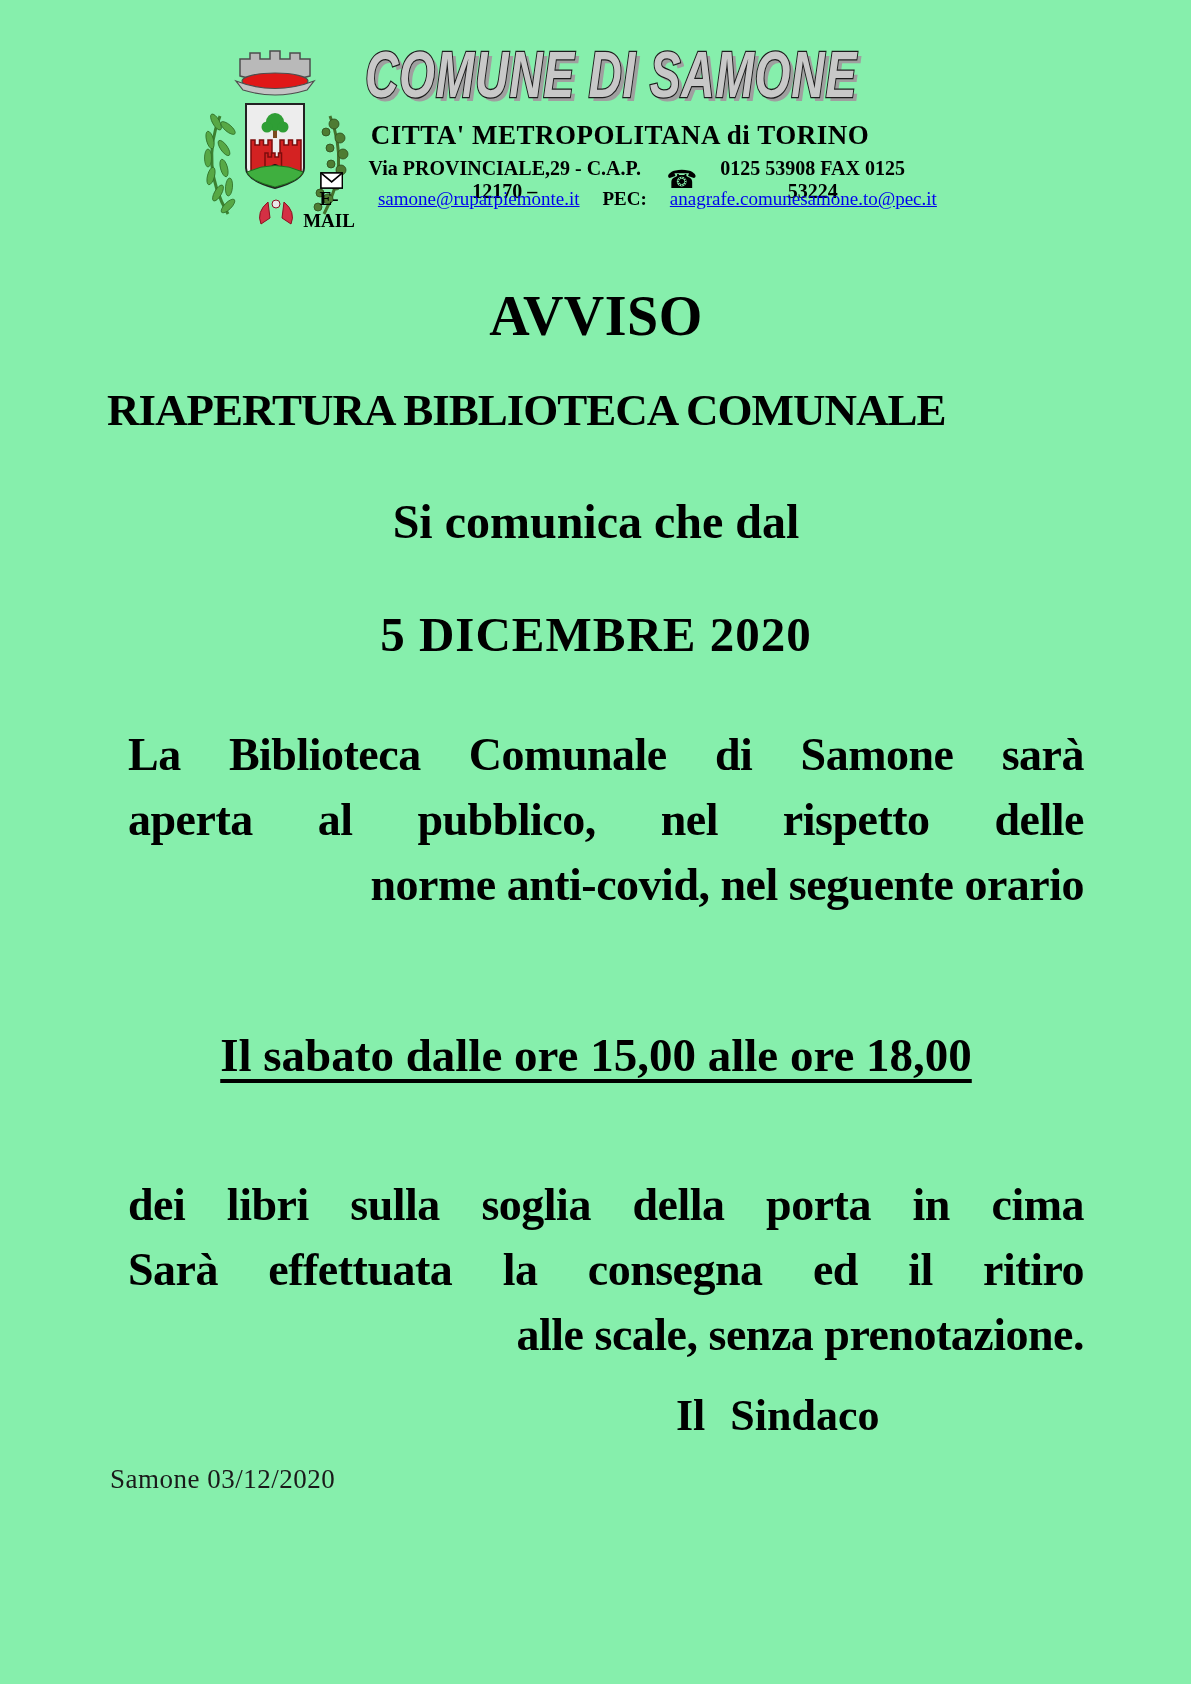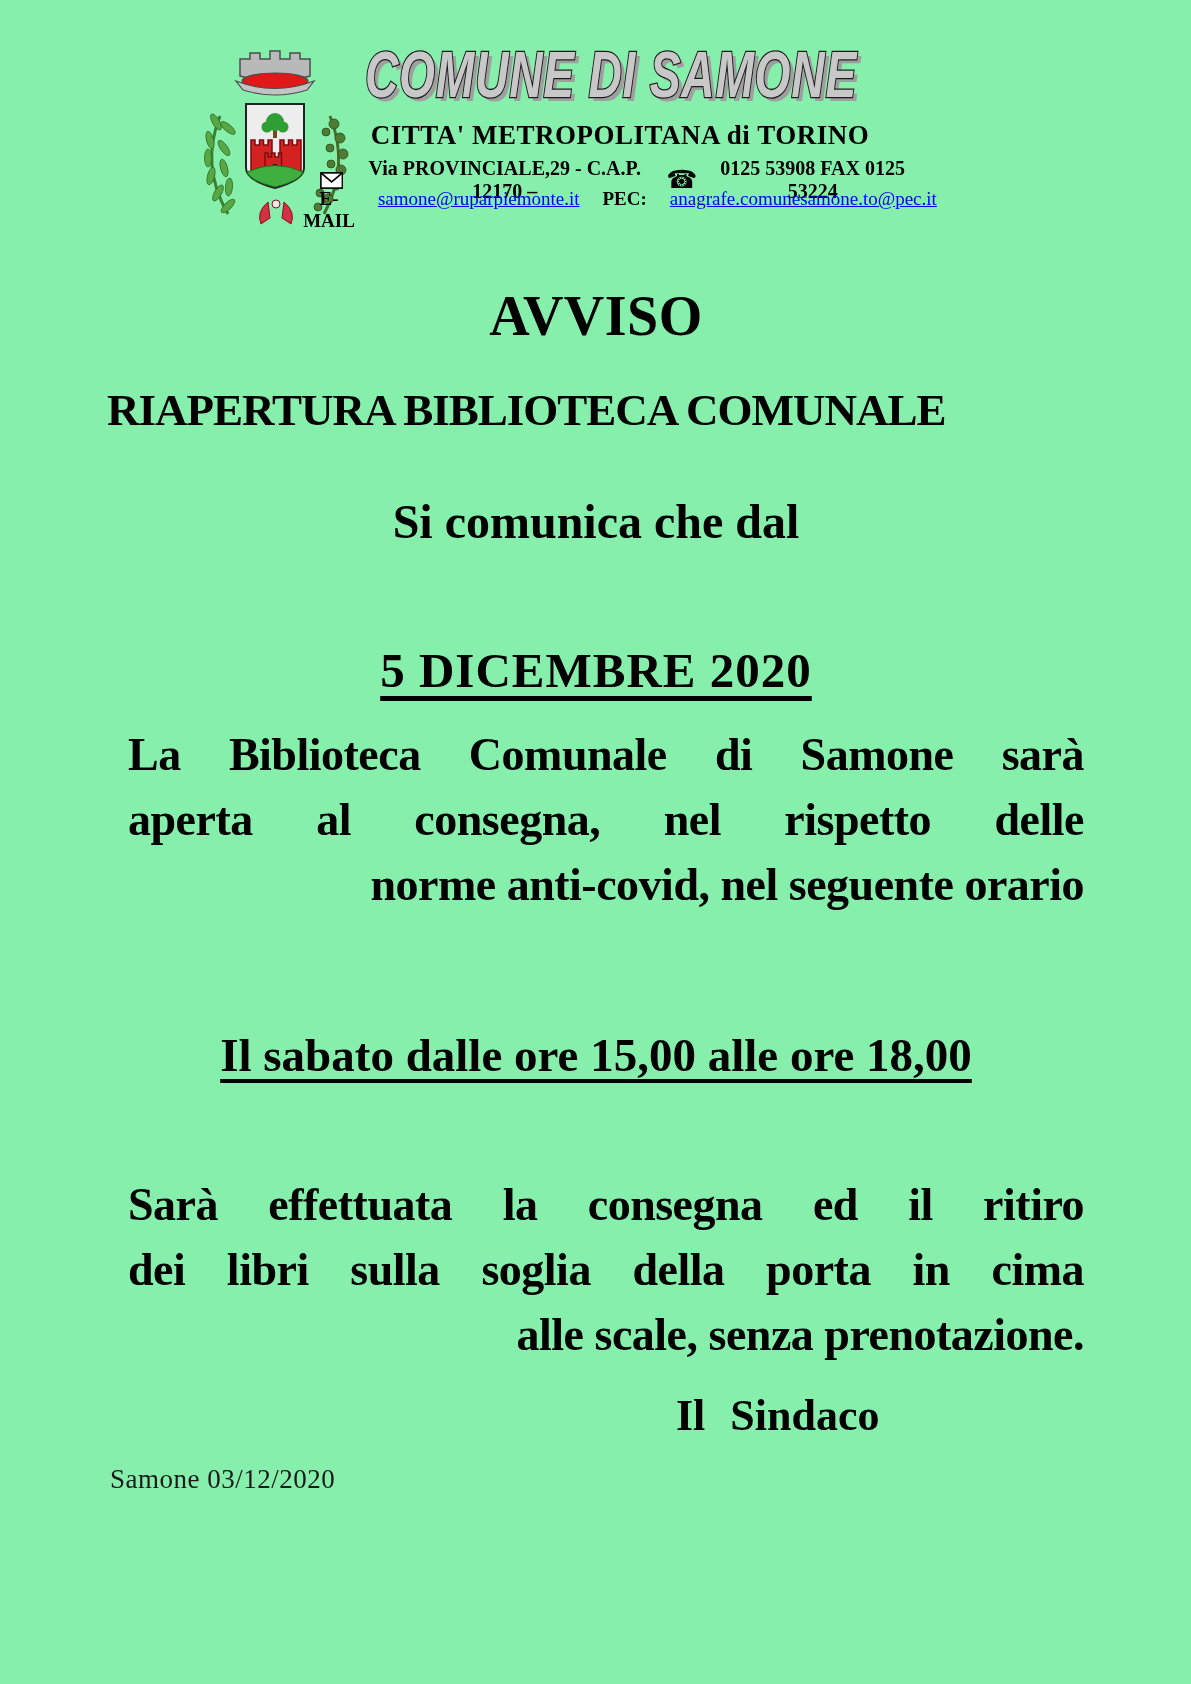--- a/index.html
+++ b/index.html
@@ -23,21 +23,21 @@
   .addr-row { top:157px; display:flex; justify-content:center; align-items:center; gap:8px; font-size:20px; }
   .phone-glyph { font-family:"DejaVu Sans", sans-serif; font-size:25px; line-height:20px; }
   .mail-row { top:188px; display:flex; justify-content:center; align-items:baseline; gap:23px; font-size:19px; }
   .mail-row a { color:#0000ee; text-decoration:underline; font-weight:400; }
 
   
   .center-line { position:absolute; left:108px; width:976px; text-align:center; font-weight:700; }
   .avviso { top:284px; font-size:56px; letter-spacing:0.5px; }
   .riapertura { position:absolute; left:107px; width:976px; top:384px; font-size:45px; font-weight:700; letter-spacing:-1px; white-space:nowrap; }
   .intro { top:494px; font-size:48px;text-align:center; }
-  .bigdate { top:606px; font-size:49px; text-decoration:underline; text-decoration-thickness:5px; text-underline-offset:9px; letter-spacing:1px;margin-top:36px; }
+  .bigdate { top:606px; font-size:49px; text-decoration-thickness:5px; text-underline-offset:9px; letter-spacing:1px; }
 
   .para { position:absolute; left:108px; width:976px; font-weight:700; font-size:46px; letter-spacing:-0.5px; }
   .para .ln { line-height:65px; height:65px; white-space:nowrap;margin-left:20px; }
   .para .jline { text-align:justify; text-align-last:justify; }
   .para .lastline { text-align:right; }
   .p1 { top:722px; }
   .p2 { top:1172px; }
 
   .schedule { top:1028px; font-size:47px; text-decoration:underline; text-decoration-thickness:4px; text-underline-offset:8px; }
 
@@ -137,29 +137,29 @@
   <div class="center-line avviso">AVVISO</div>
 
   <div class="riapertura">RIAPERTURA BIBLIOTECA COMUNALE</div>
 
   <div class="center-line intro">Si comunica che dal</div>
 
   <div class="center-line bigdate">5 DICEMBRE 2020</div>
 
   <div class="para p1">
     <div class="ln jline">La Biblioteca Comunale di Samone sarà</div>
-    <div class="ln jline">aperta al consegna, nel rispetto delle</div>
+    <div class="ln jline">aperta al pubblico, nel rispetto delle</div>
     <div class="ln lastline">norme anti-covid, nel seguente orario</div>
   </div>
 
   <div class="center-line schedule">Il sabato dalle ore 15,00 alle ore 18,00</div>
 
   <div class="para p2">
+    <div class="ln jline">dei libri sulla soglia della porta in cima</div>
     <div class="ln jline">Sarà effettuata la consegna ed il ritiro</div>
-    <div class="ln jline">dei libri sulla soglia della porta in cima</div>
     <div class="ln lastline">alle scale, senza prenotazione.</div>
   </div>
 
   <div class="signature">Il Sindaco</div>
 
   <div class="place-date">Samone 03/12/2020</div>
 
 </div>
 
 </body></html>

